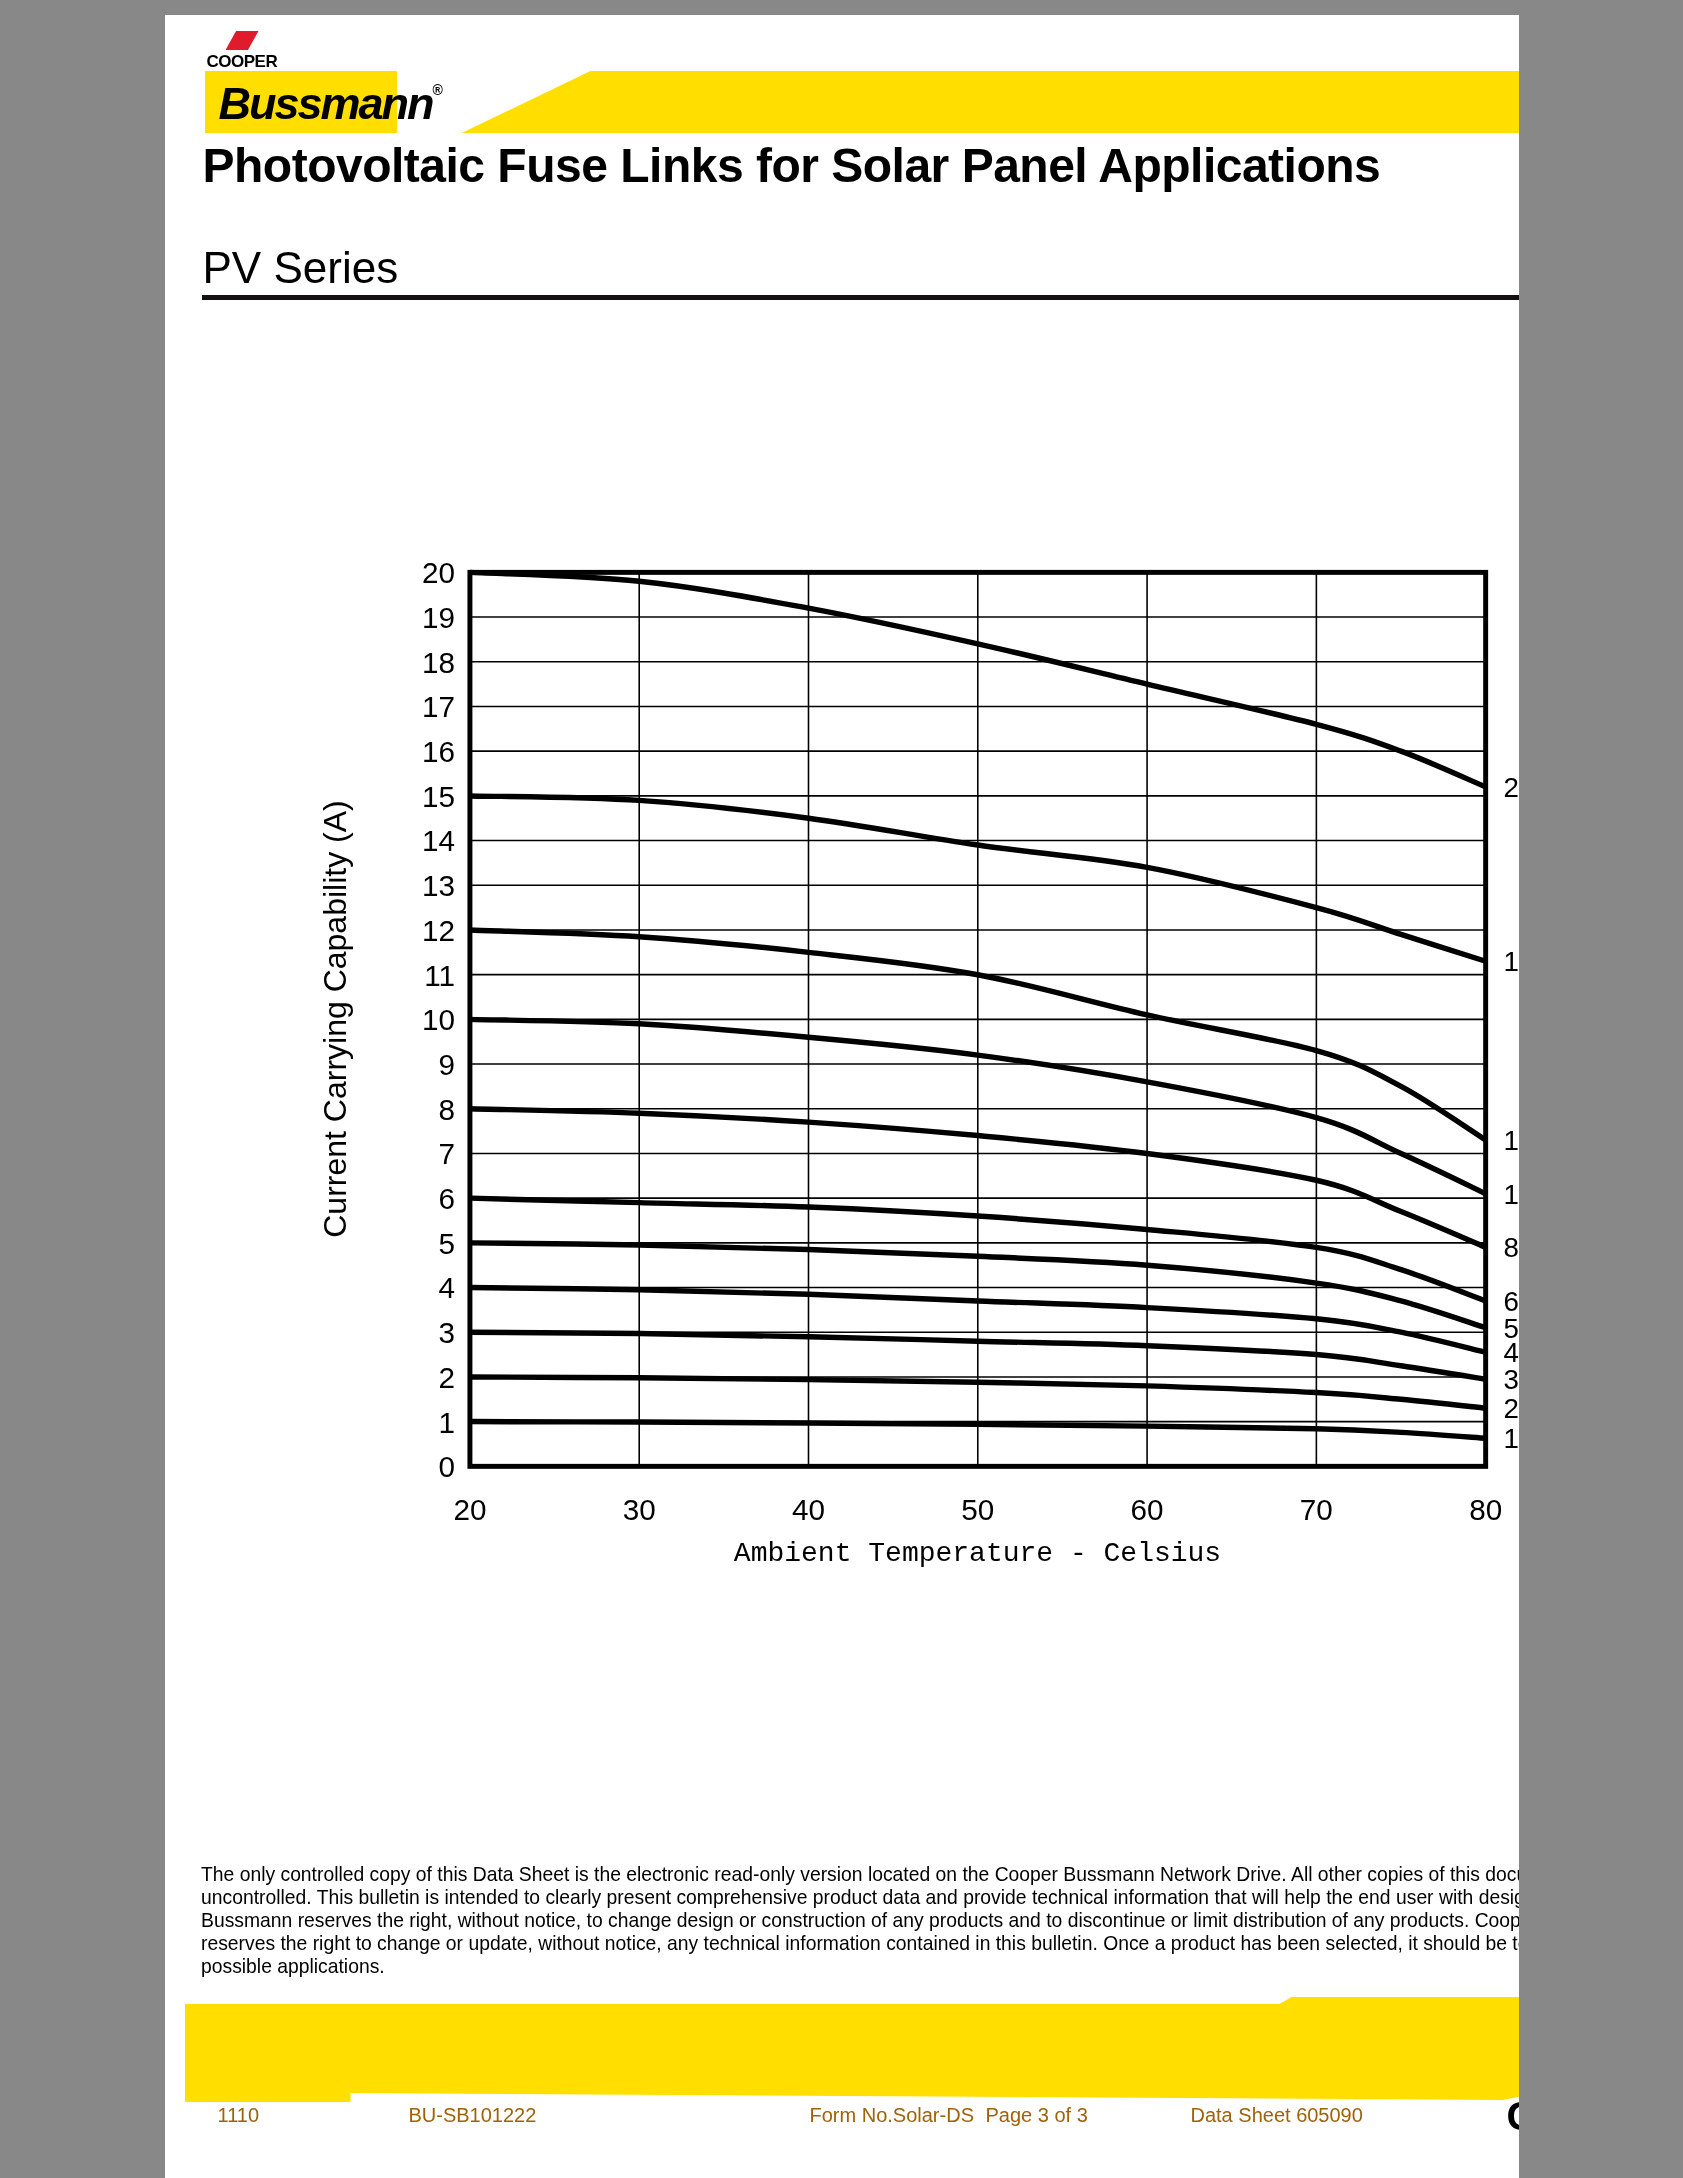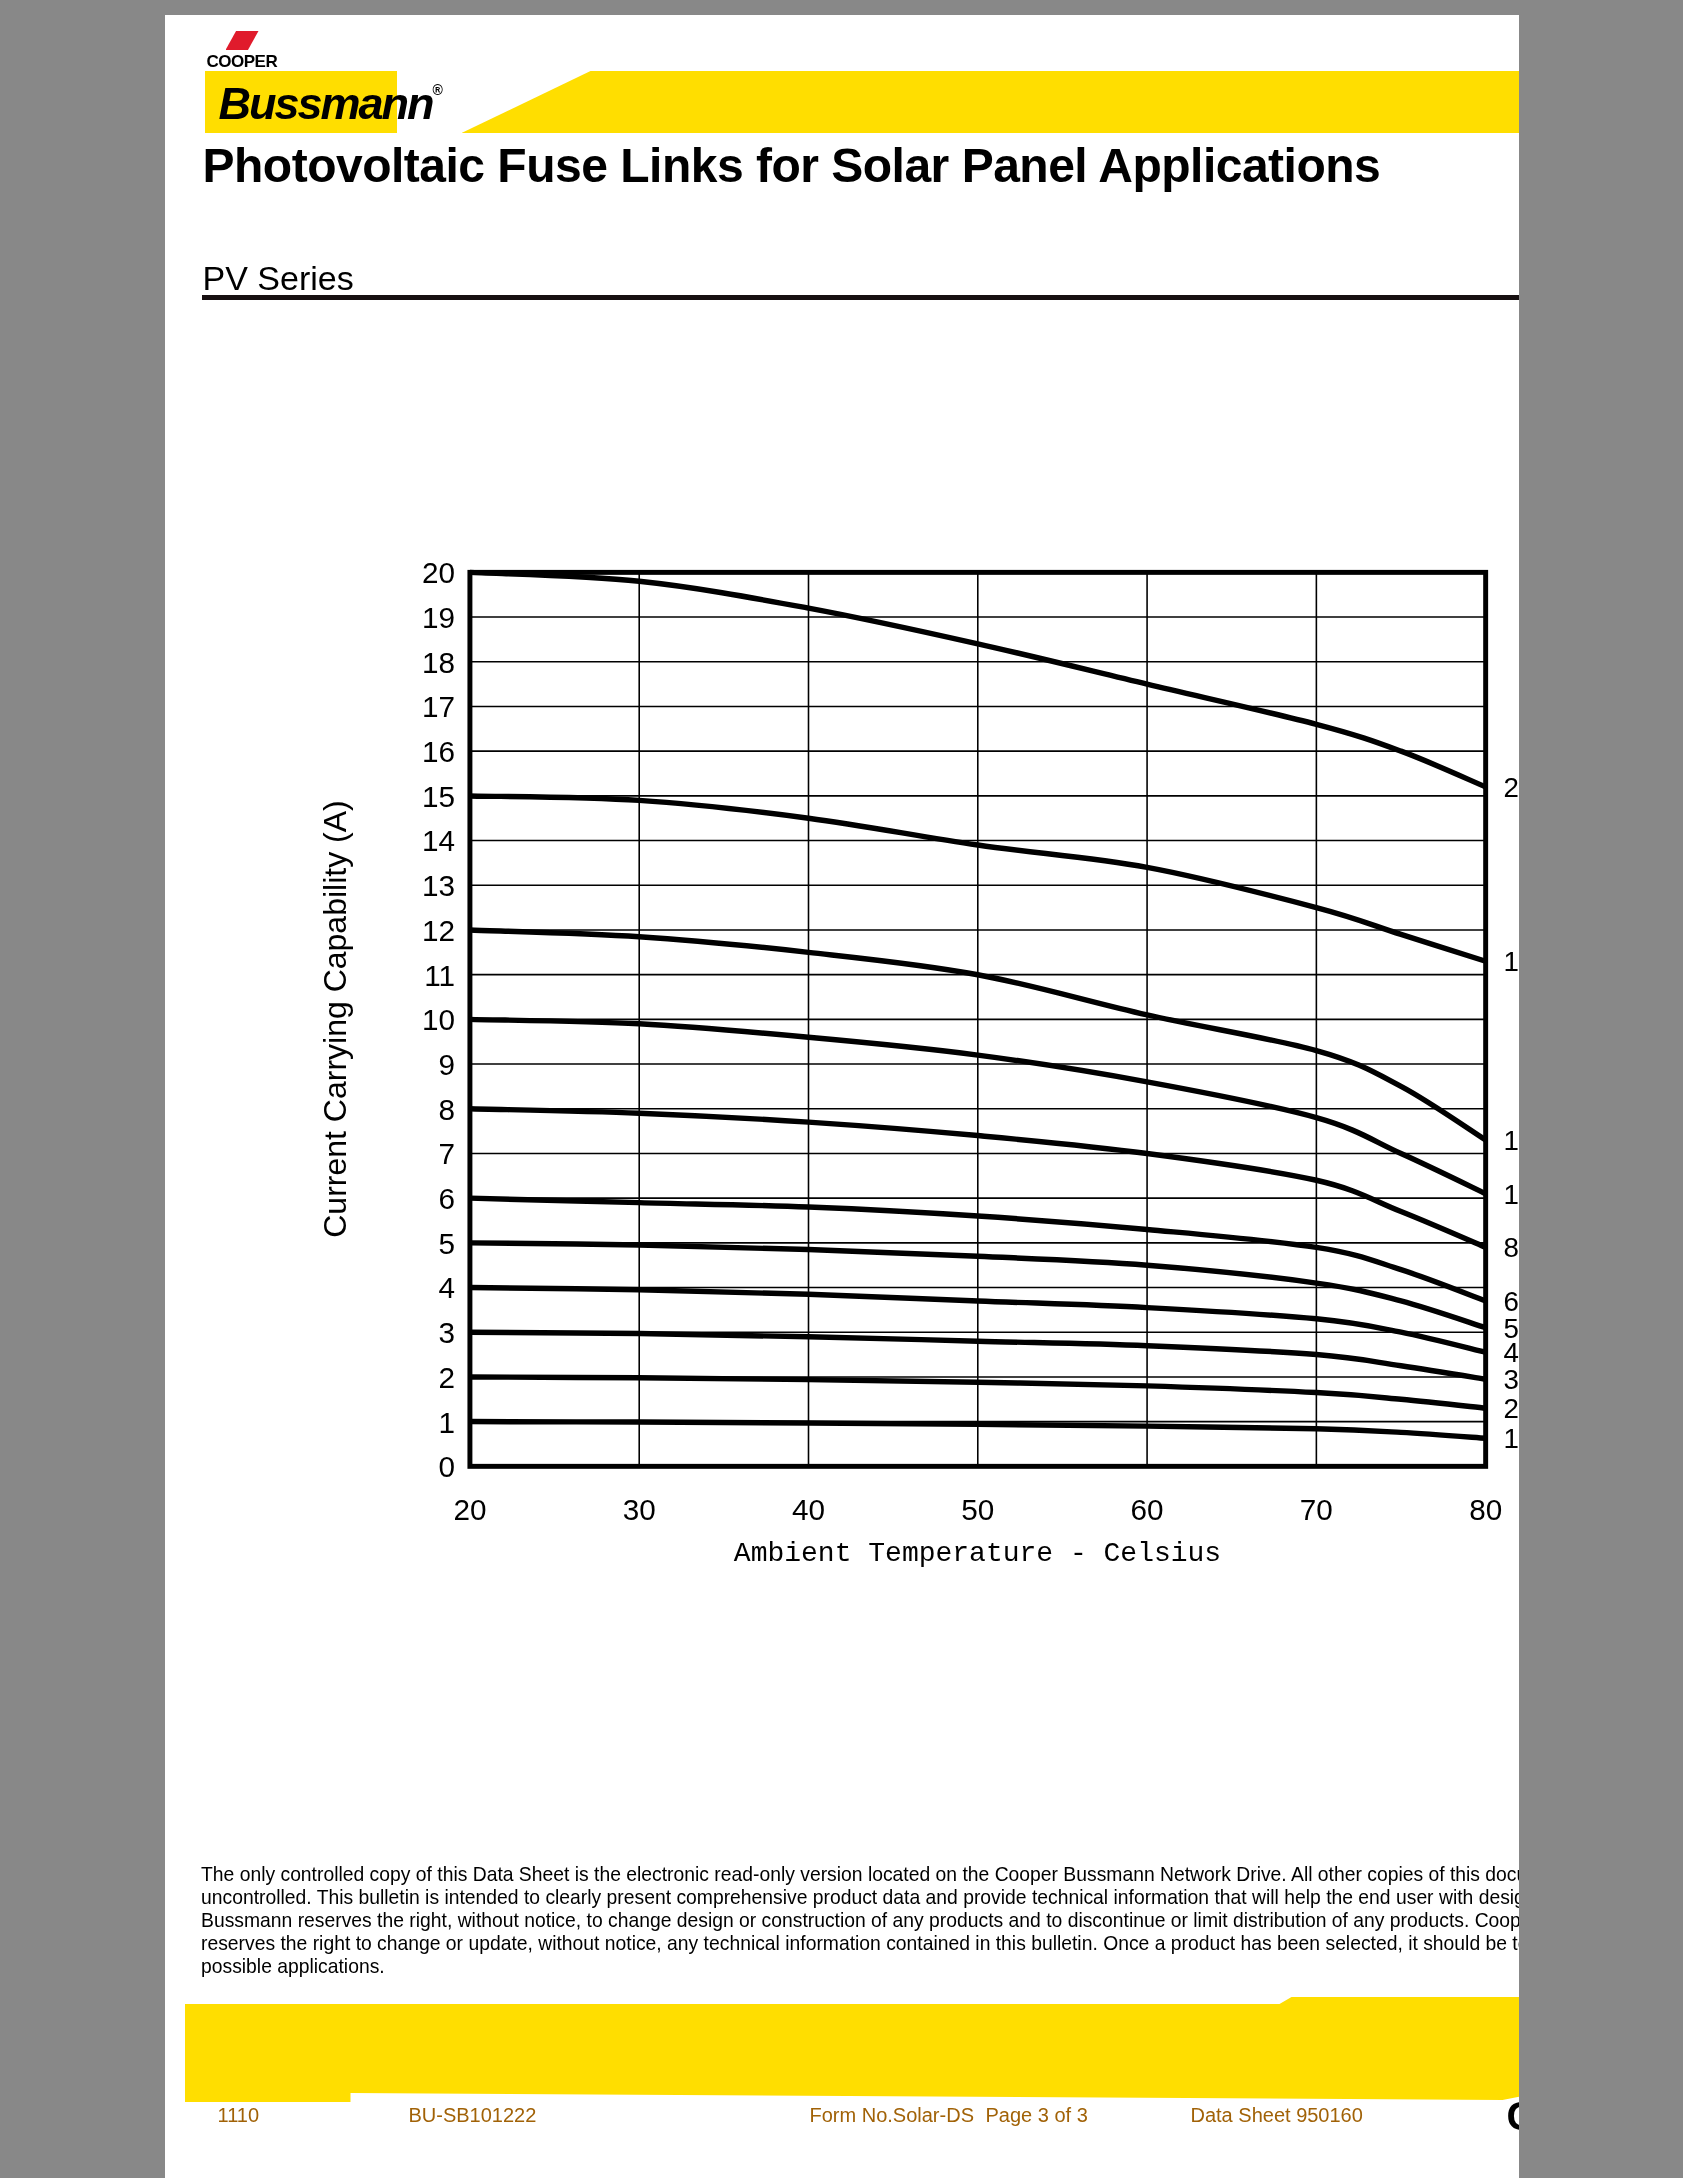--- a/index.html
+++ b/index.html
@@ -14,21 +14,21 @@
   .red-flag{background:#e01b2c;clip-path:polygon(32% 0,100% 0,68% 100%,0 100%);}
   .flag-top{left:61px;top:16px;width:33px;height:19px;}
   .cooper-top{left:42px;top:37px;font-size:17px;font-weight:900;letter-spacing:-0.5px;}
   .buss-box{left:40px;top:56px;width:192px;height:62px;background:#ffde00;}
   .buss-word{position:absolute;left:14px;top:7px;font-size:45px;font-weight:700;font-style:italic;letter-spacing:-2px;}
   .buss-reg{font-size:14px;font-style:normal;vertical-align:24px;}
   .band-top{left:297px;top:56px;width:1339px;height:62px;background:#ffde00;
     clip-path:polygon(129px 0,1339px 0,1339px 62px,0 62px);}
   .doc-title{left:38px;top:123px;font-size:48px;font-weight:700;letter-spacing:-0.5px;}
   .doc-subtitle{left:38px;top:188px;font-size:34px;font-weight:400;}
-  .doc-series{left:38px;top:244px;font-size:34px;font-weight:400;}
+  .doc-series{left:38px;top:228px;font-size:44px;font-weight:400;}
   .head-rule{left:37px;top:280px;width:1602px;height:5px;background:#171011;}
 
   
   .chart-title{left:305px;top:414px;width:1016px;text-align:center;font-size:31px;}
   .x-axis-title{left:305px;top:1523px;width:1016px;text-align:center;font-size:28px;font-family:Liberation Mono, monospace;}
   .y-axis-title{left:170px;top:1004px;font-size:32px;white-space:nowrap;
     transform:translate(-50%,-50%) rotate(-90deg);}
   #chart-svg{position:absolute;left:0;top:0;}
   #chart-svg text{font-family:"Liberation Sans",sans-serif;fill:#000;}
 
@@ -139,19 +139,19 @@
       <path d="M308.0 1420.8C336.5 1420.9 422.0 1421.1 479.0 1421.3C536.0 1421.5 593.0 1421.8 650.0 1422.2C707.0 1422.6 764.0 1423.0 821.0 1423.6C878.0 1424.1 935.0 1424.6 992.0 1425.4C1049.0 1426.1 1120.3 1427.0 1163.0 1428.1C1205.8 1429.1 1220.0 1430.1 1248.5 1431.7C1277.0 1433.3 1319.8 1436.6 1334.0 1437.6" fill="none" stroke="#000000" stroke-width="5.5"></path>
       <text x="1352" y="1447.5555" font-size="28">1A</text>
     </svg>
 
   <div class="abs disclaimer">The only controlled copy of this Data Sheet is the electronic read-only version located on the Cooper Bussmann Network Drive. All other copies of this document are by definition uncontrolled. This bulletin is intended to clearly present comprehensive product data and provide technical information that will help the end user with design applications. Cooper Bussmann reserves the right, without notice, to change design or construction of any products and to discontinue or limit distribution of any products. Cooper Bussmann also reserves the right to change or update, without notice, any technical information contained in this bulletin. Once a product has been selected, it should be tested by the user in all possible applications.</div>
   <div class="abs band-bottom"></div>
   <div class="abs foot-item fi-1">1110</div>
   <div class="abs foot-item fi-2">BU-SB101222</div>
   <div class="abs foot-item fi-3">Form No.Solar-DS</div>
   <div class="abs foot-item fi-4">Page 3 of 3</div>
-  <div class="abs foot-item fi-5">Data Sheet 950160</div>
+  <div class="abs foot-item fi-5">Data Sheet 605090</div>
   <div class="abs red-flag flag-bottom"></div>
   <div class="abs brand-bottom">
     <span class="brand-cooper">COOPER</span><span class="brand-buss">Bussmann</span>
   </div>
 </div>
 
 
 </body></html>

